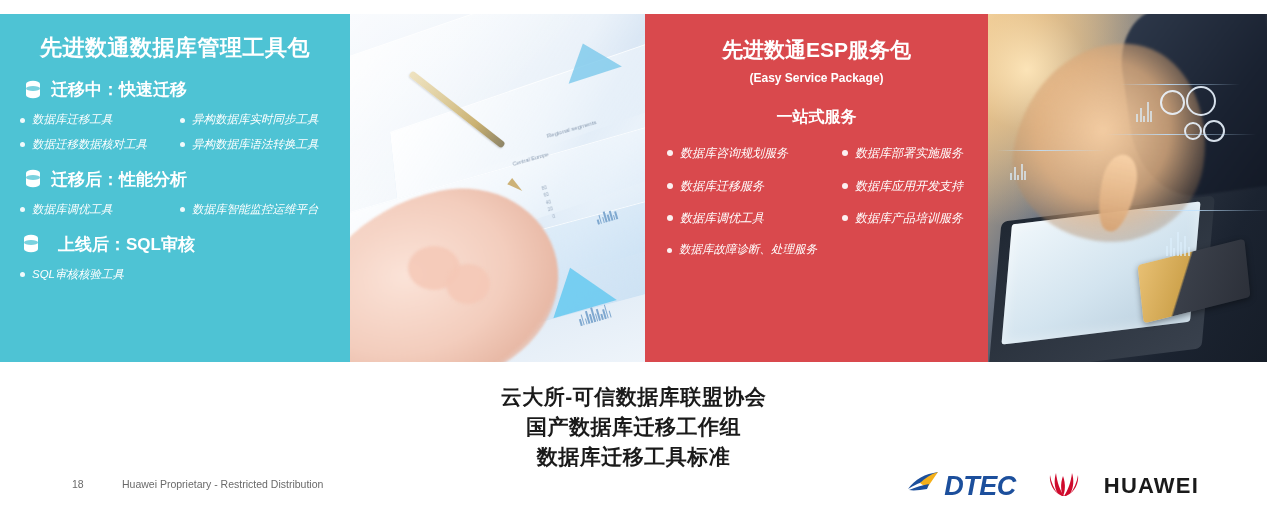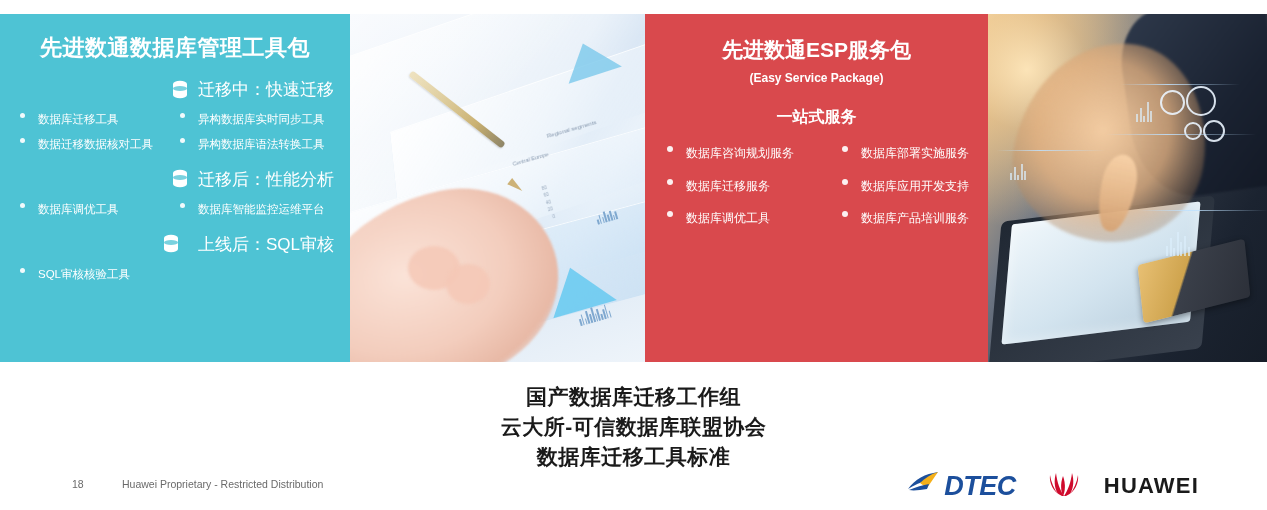--- a/index.html
+++ b/index.html
@@ -39,40 +39,41 @@
     letter-spacing: 0.5px;
     margin-bottom: 18px;
     line-height: 1.1;
   }
   .sec-head {
     display: flex;
     align-items: center;
     gap: 9px;
     font-size: 17px;
     margin: 0 0 12px 8px;
-    font-weight: normal;
-    justify-content: flex-end;
+    font-weight: bold;
   }
   .sec-head.tight { gap: 18px; margin-left: 6px; }
 
   .db-icon { display: inline-block; width: 18px; height: 20px; flex: 0 0 auto; }
 
   .bullet-grid {
     display: grid;
     grid-template-columns: 160px 1fr;
     row-gap: 11px;
     margin: 0 0 16px 4px;
   }
   .bullet-grid.single { grid-template-columns: 1fr; }
   .bl {
     display: flex;
-    gap: 13px;
+    align-items: center;
+    gap: 7px;
     font-size: 11.5px;
     line-height: 1.2;
     white-space: nowrap;
+    font-style: italic;
   }
   .dot {
     width: 5px; height: 5px; border-radius: 50%;
     background: #ffffff; flex: 0 0 auto;
     opacity: 0.92;
   }
 
   
   .photo-chart {
     width: 295px;
@@ -488,20 +489,24 @@
       <div class="bl">
           <span class="dot"></span>
           <span>数据库调优工具</span>
         </div>
       <div class="bl">
           <span class="dot"></span>
           <span>数据库产品培训服务</span>
         </div>
     </div>
 
+    <div class="bl red-full">
+      <span class="dot"></span>
+      <span>数据库故障诊断、处理服务</span>
+    </div>
   </div>
 
   <div class="photo-tablet">
     <div class="sleeve"></div>
     <div class="tablet-body"></div>
     <div class="tablet-screen"></div>
     <div class="card"></div>
     <div class="t-hand"></div>
     <div class="finger"></div>
 
@@ -534,22 +539,22 @@
         <i style="height:9px"></i>
     </div>
     <div class="holo-line" style="left:132px; top:70px; width:120px;"></div>
     <div class="holo-line" style="left:118px; top:120px; width:150px;"></div>
     <div class="holo-line" style="left:150px; top:196px; width:130px;"></div>
     <div class="holo-line" style="left:8px; top:136px; width:110px;"></div>
   </div>
 </div>
 
 <div class="caption">
+  <div>云大所-可信数据库联盟协会</div>
   <div>国产数据库迁移工作组</div>
-  <div>云大所-可信数据库联盟协会</div>
   <div>数据库迁移工具标准</div>
 </div>
 
 <div class="footer">
   <div class="pg-num">18</div>
   <div class="confid">Huawei Proprietary - Restricted Distribution</div>
 
   <div class="logos">
     <div class="logo-dtec">
       <span>

